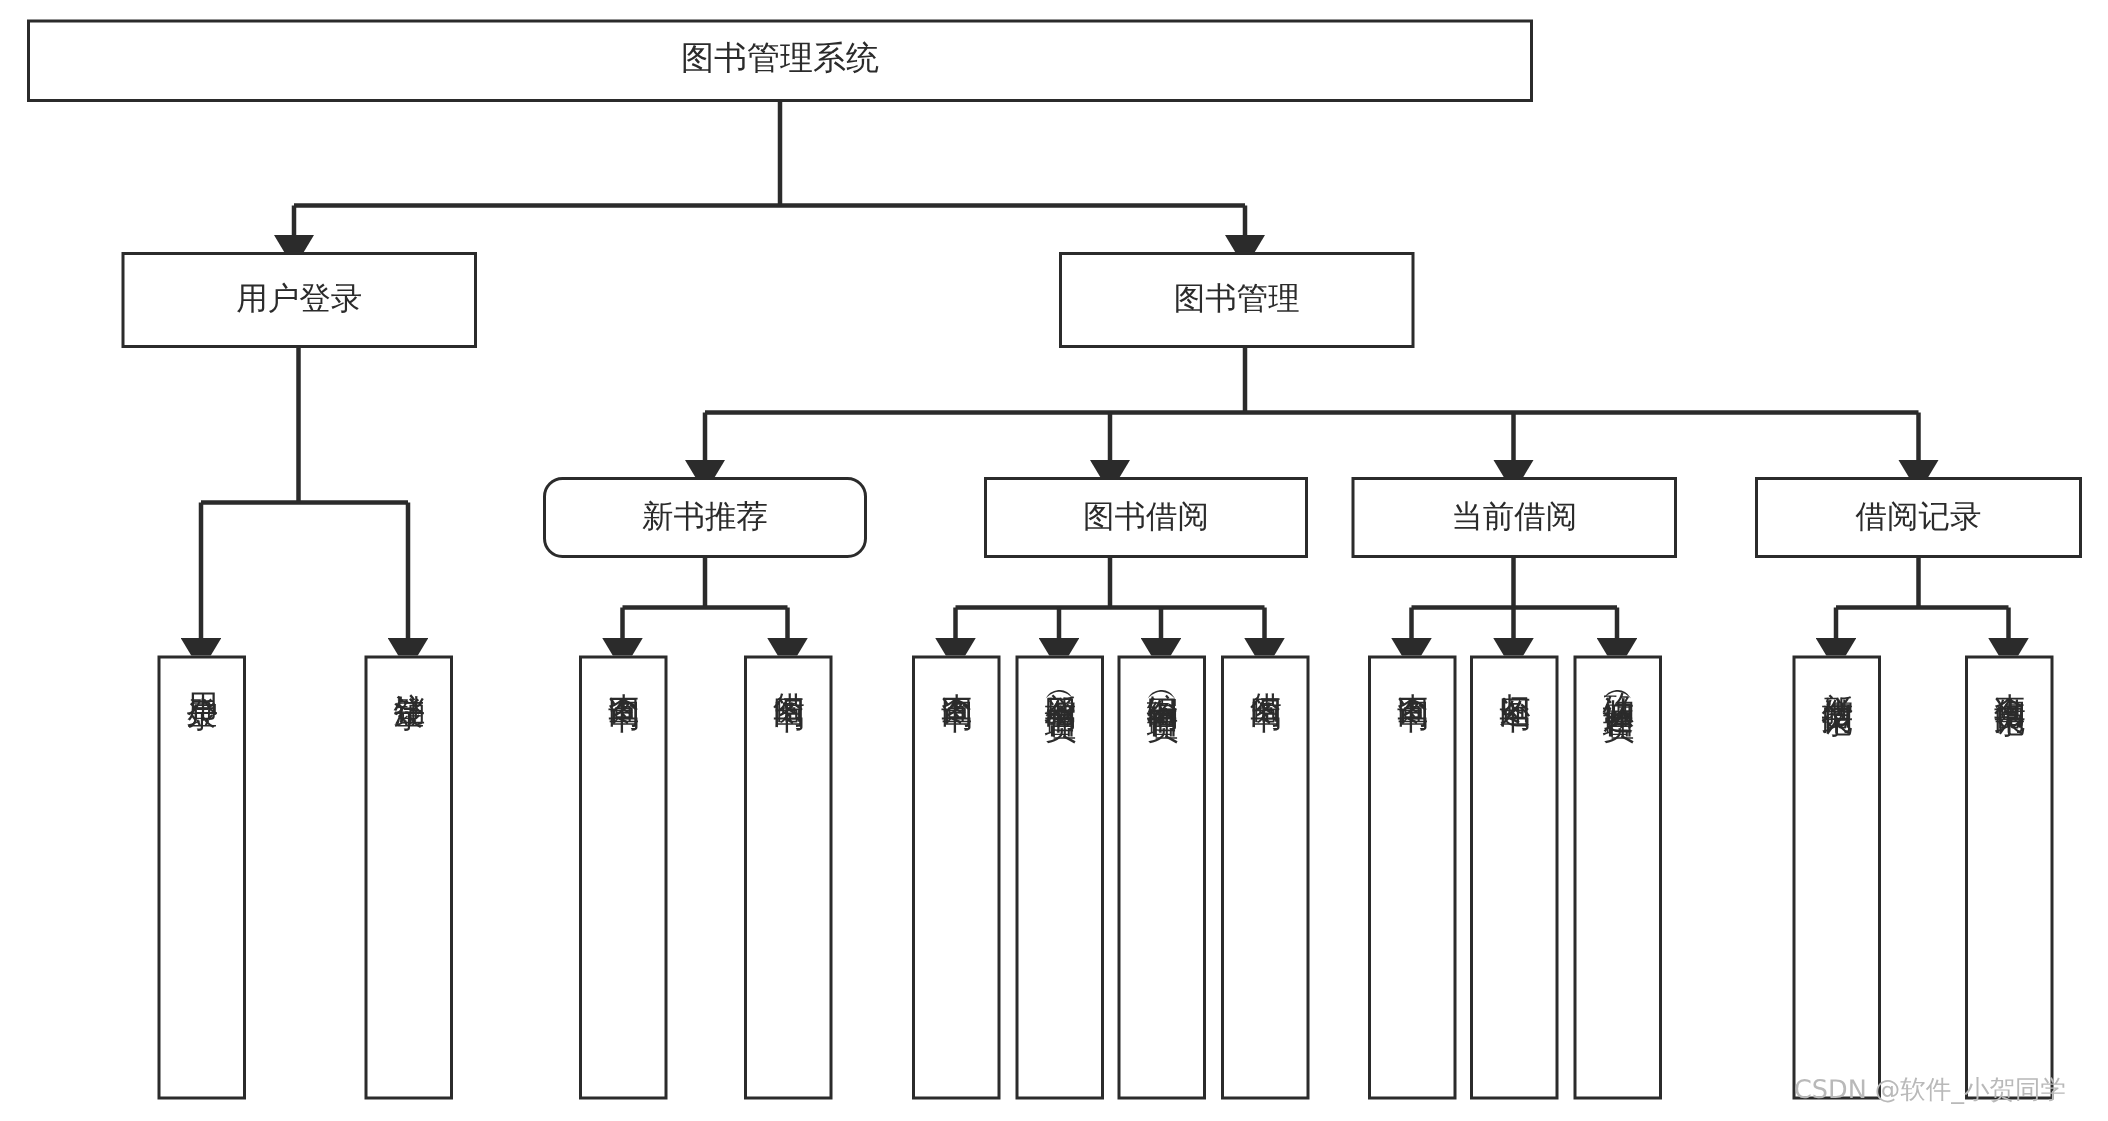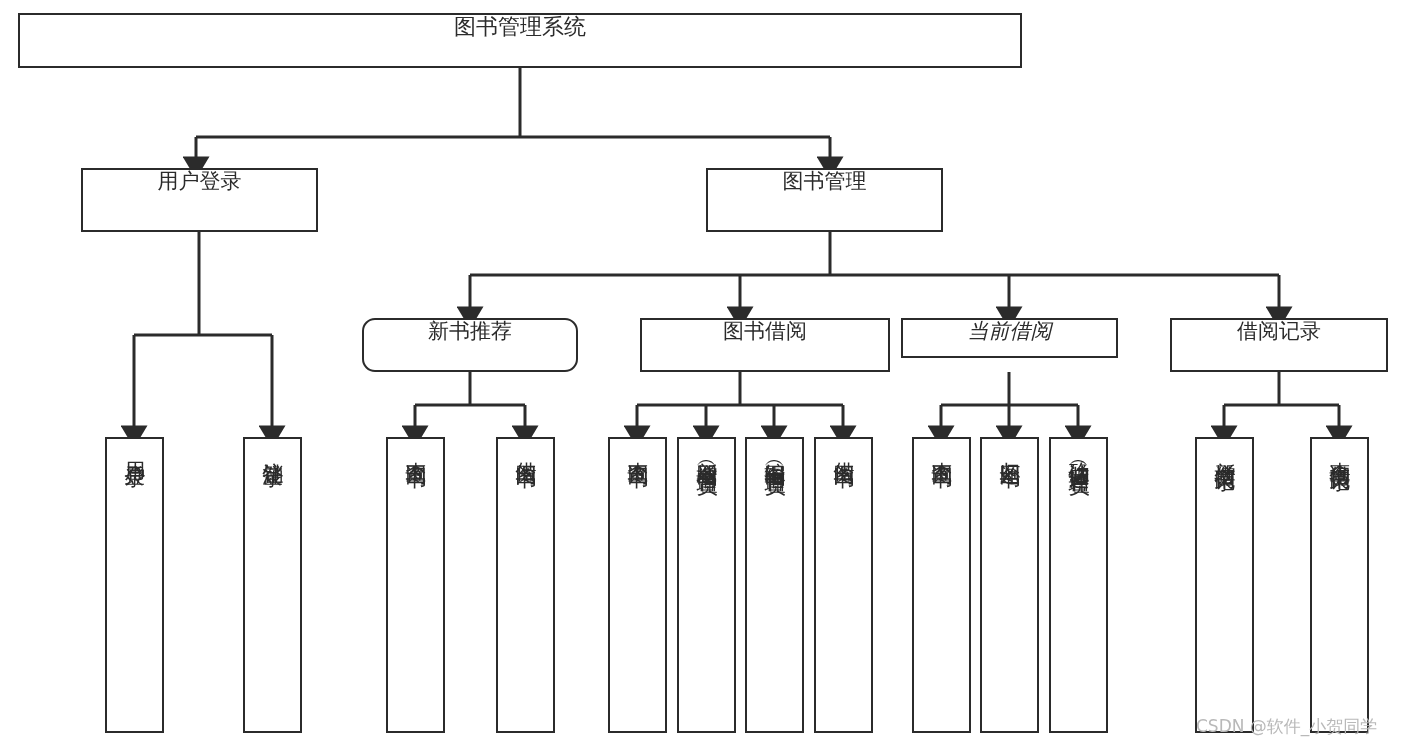--- a/index.html
+++ b/index.html
@@ -24,21 +24,21 @@
     top: 0;
     width: 1405px;
     height: 747px;
   }
   .node {
     position: absolute;
     box-sizing: border-box;
     background: #ffffff;
     border: 2px solid #2b2b2b;
     display: flex;
-    align-items: flex-start;
+    align-items: center;
     justify-content: center;
     z-index: 3;
   }
   .node-label {
     color: #2b2b2b;
     text-align: center;
     line-height: 1.12;
     white-space: nowrap;
   }
   .node.horizontal .node-label {
@@ -130,24 +130,24 @@
   <div class="node horizontal" style="left:81px; top:168px; width:237px; height:64px;">
     <span class="node-label">用户登录</span>
   </div>
   <div class="node horizontal" style="left:706px; top:168px; width:237px; height:64px;">
     <span class="node-label">图书管理</span>
   </div>
 
   <div class="node horizontal" style="left:362px; top:318px; width:216px; height:54px;border-radius:13px;">
     <span class="node-label">新书推荐</span>
   </div>
-  <div class="node horizontal" style="left:640px; top:318px; width:250px; height:54px;">
+  <div class="node horizontal" style="left:656px; top:318px; width:216px; height:54px;">
     <span class="node-label">图书借阅</span>
   </div>
-  <div class="node horizontal" style="left:901px; top:318px; width:217px; height:40px;font-style:italic;">
+  <div class="node horizontal" style="left:901px; top:318px; width:217px; height:54px;">
     <span class="node-label">当前借阅</span>
   </div>
   <div class="node horizontal" style="left:1170px; top:318px; width:218px; height:54px;">
     <span class="node-label">借阅记录</span>
   </div>
 
   <div class="node vertical" style="left:105px; top:437px; width:59px; height:296px;">
     <span class="node-label">用户登录</span>
   </div>
   <div class="node vertical" style="left:243px; top:437px; width:59px; height:296px;">

